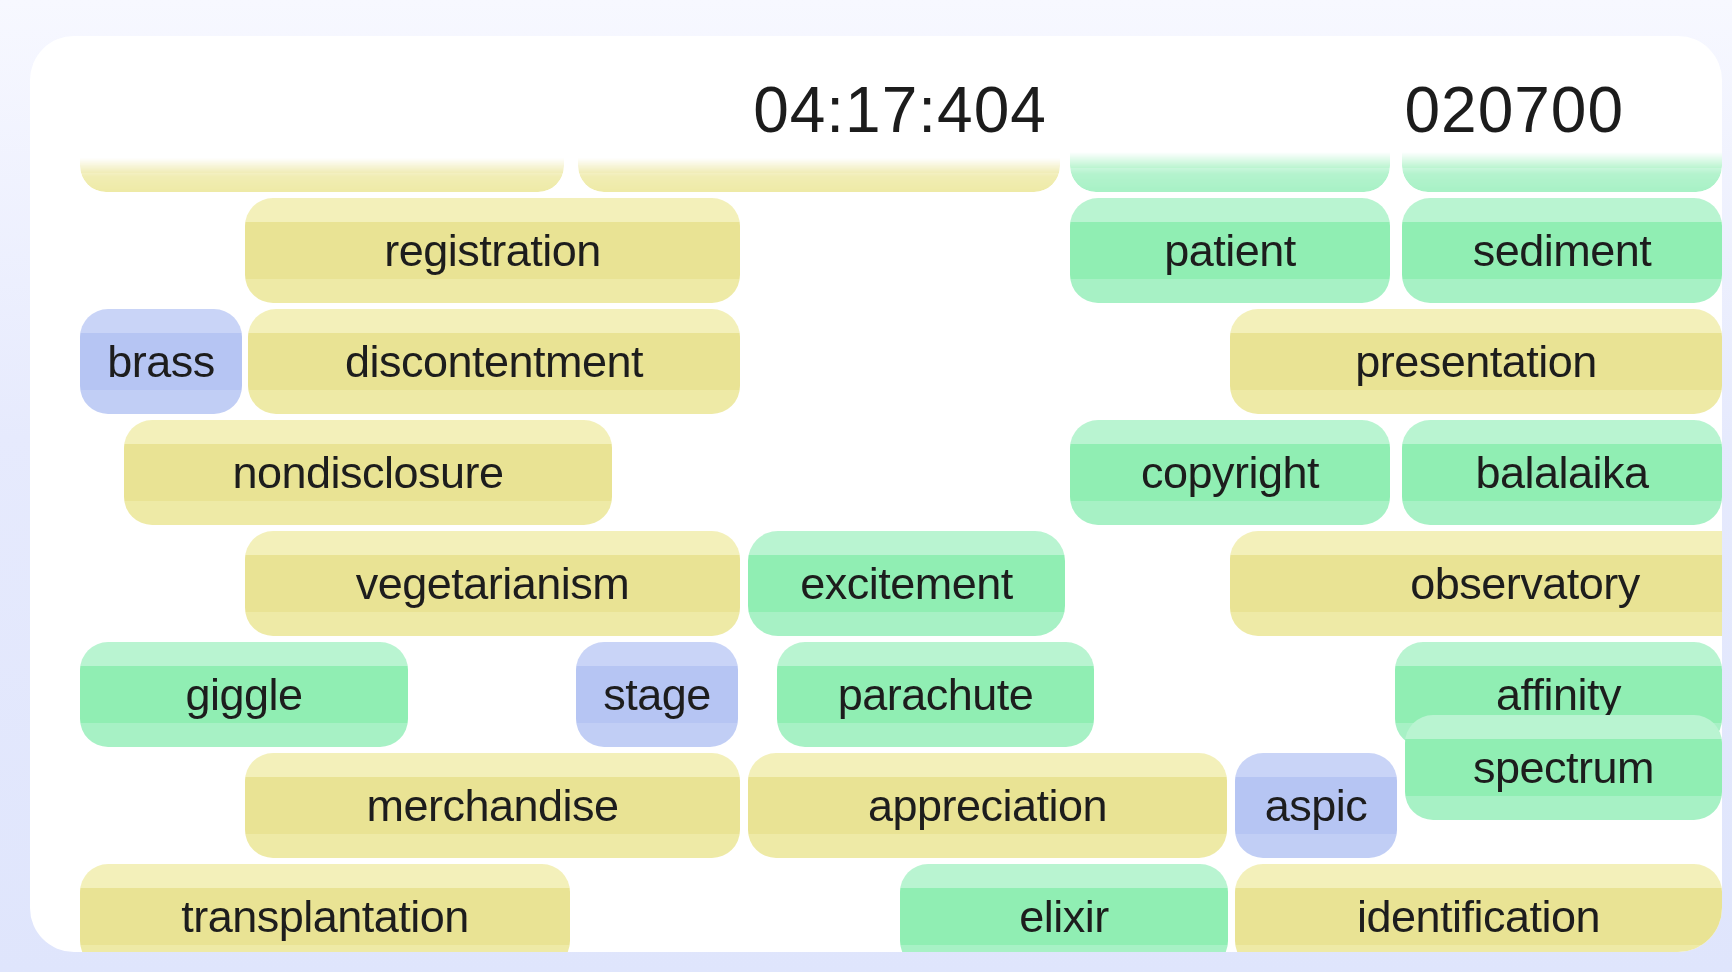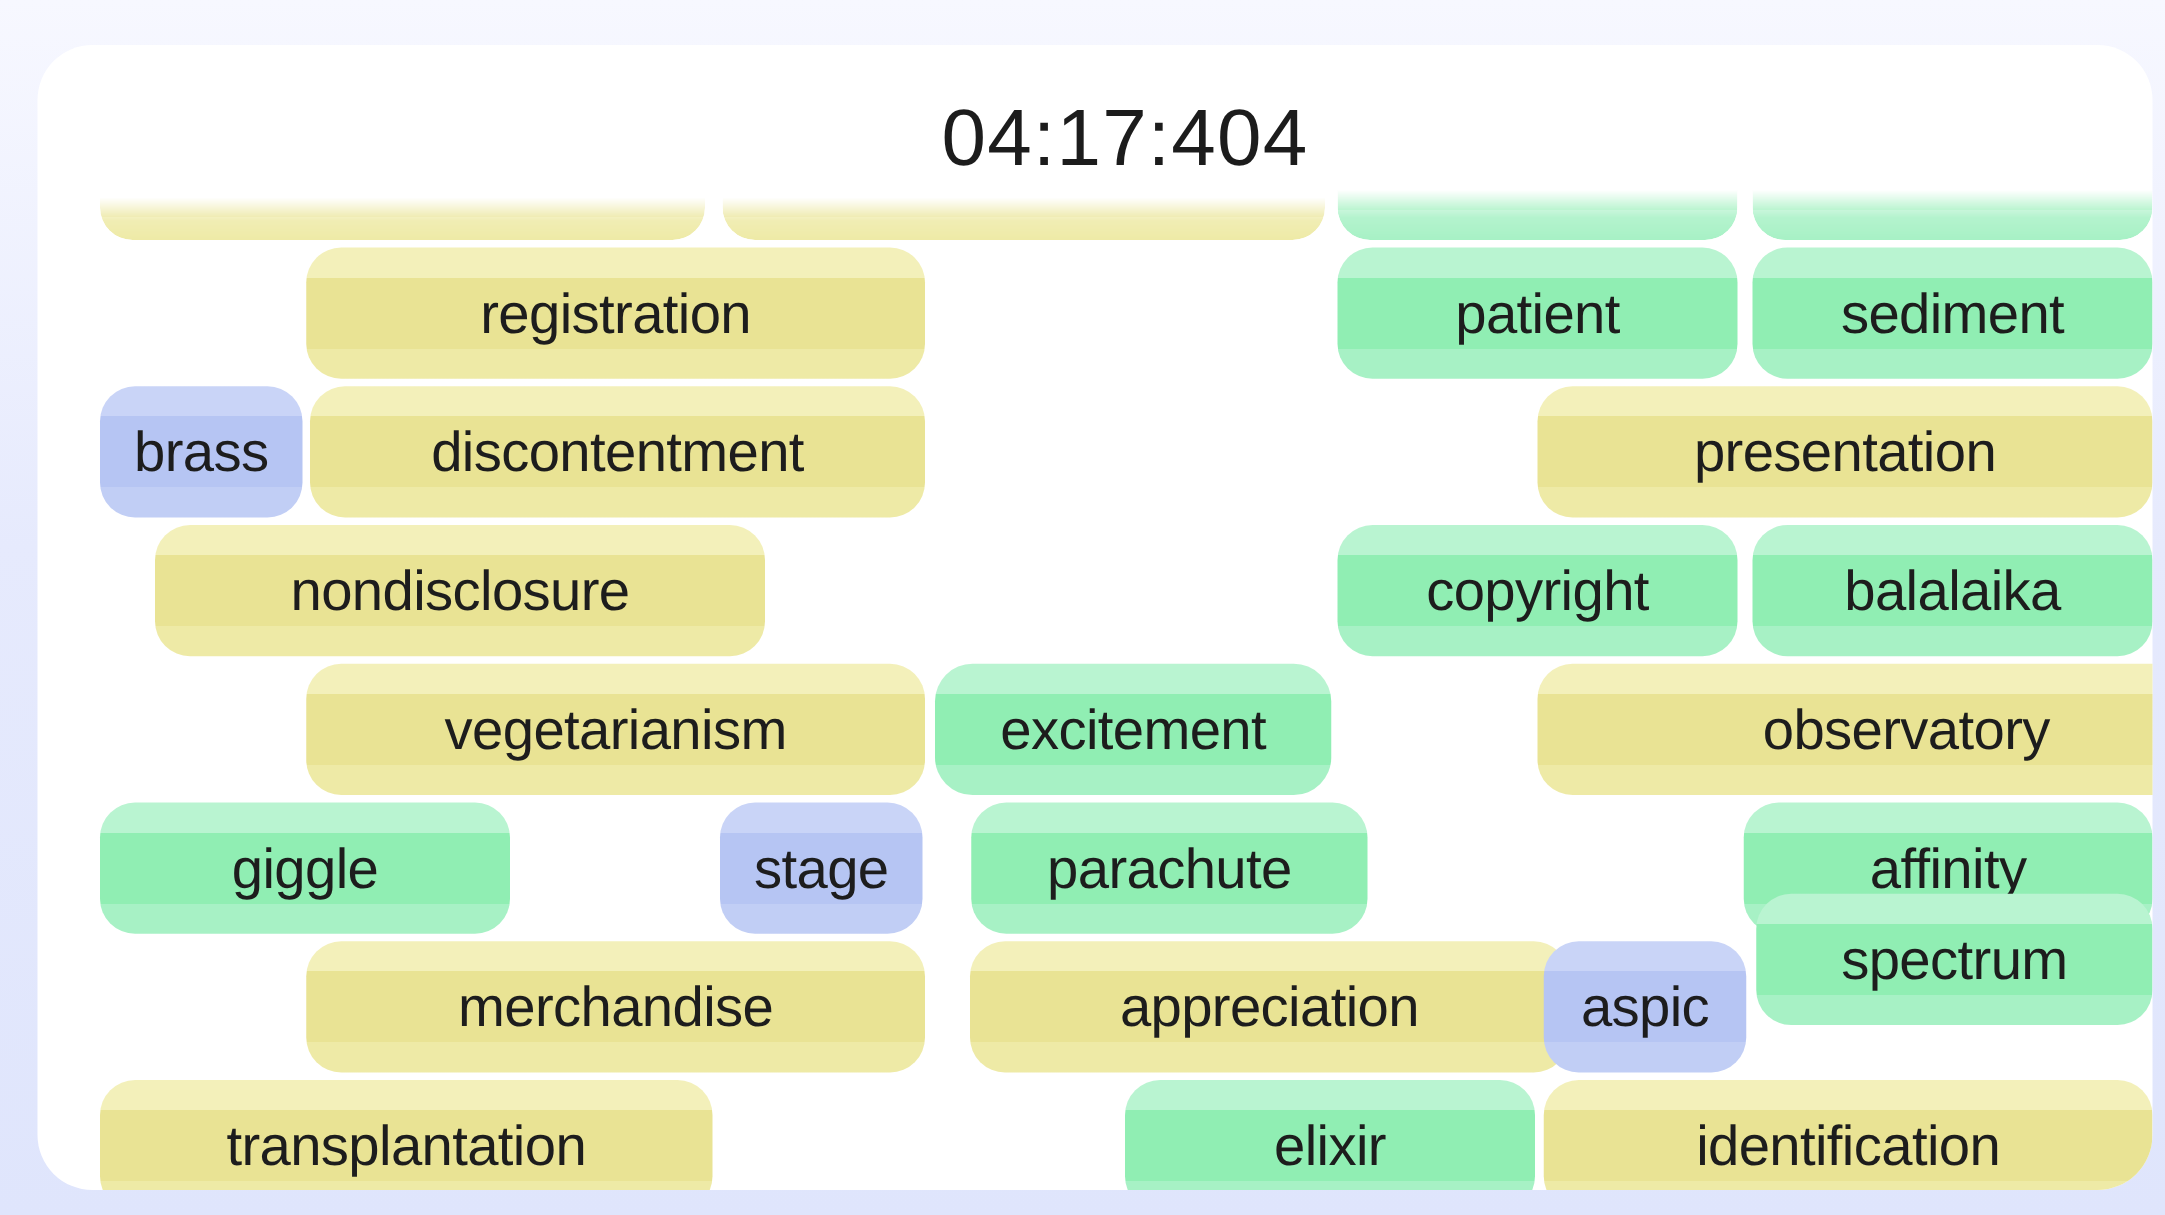--- a/index.html
+++ b/index.html
@@ -158,34 +158,35 @@
         </div>
         <div class="pill green" style="left: 718px; top: 606px; width: 317px; margin-left: 29px;">
           <span>parachute</span>
         </div>
         <div class="pill green" style="left: 1365px; top: 606px; width: 327px;">
           <span>affinity</span>
         </div>
         <div class="pill yellow" style="left: 215px; top: 717px; width: 495px;">
           <span>merchandise</span>
         </div>
-        <div class="pill yellow" style="left: 718px; top: 717px; width: 479px; margin-left: 28px;">
+        <div class="pill yellow" style="left: 718px; top: 717px; width: 479px;">
           <span>appreciation</span>
         </div>
         <div class="pill blue" style="left: 1205px; top: 717px; width: 162px;">
           <span>aspic</span>
         </div>
         <div class="pill green" style="left: 1375px; top: 679px; width: 317px;">
           <span>spectrum</span>
         </div>
         <div class="pill yellow" style="left: 50px; top: 828px; width: 490px;">
           <span>transplantation</span>
         </div>
         <div class="pill green" style="left: 870px; top: 828px; width: 328px;">
           <span>elixir</span>
         </div>
         <div class="pill yellow" style="left: 1205px; top: 828px; width: 487px;">
           <span>identification</span>
         </div>
       </div>
     <div class="hud-text timer">04:17:404</div>
+    <div class="hud-text score">020700</div>
   </div>
 </div>
 
 </body></html>

